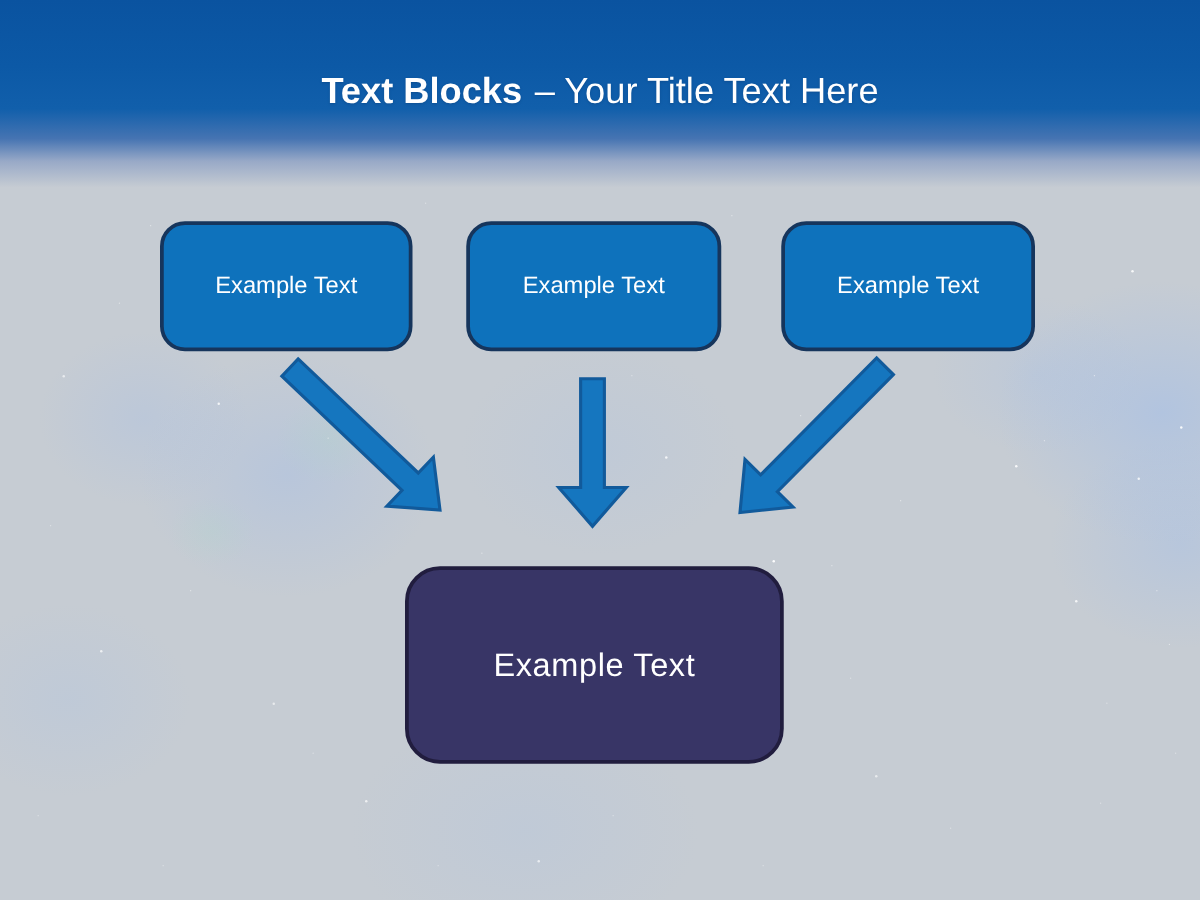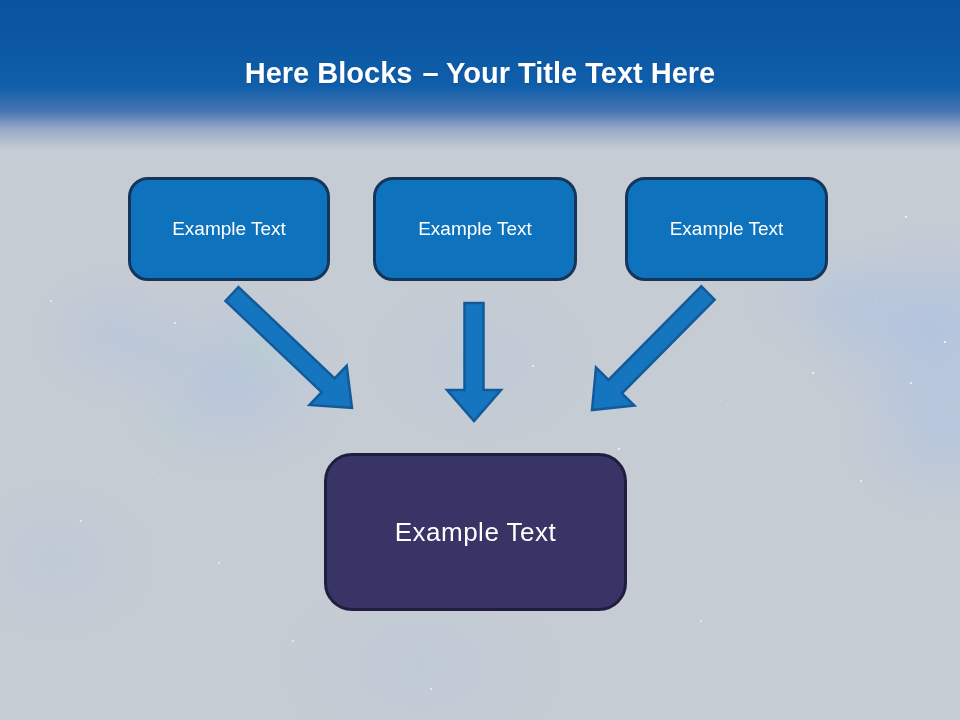--- a/index.html
+++ b/index.html
@@ -93,21 +93,21 @@
     margin: 0;
     padding-top: 56px;
     font-size: 29px;
     line-height: 1.2;
     font-weight: 400;
     color: var(--title-text, #ffffff);
     text-shadow: 0 1px 2px rgba(10,40,80,.25);
     white-space: nowrap;
   }
   .title-bold { font-weight: 700; }
-  .title-rest { font-weight: 700; margin-left: 10px; }
+  .title-rest { font-weight: 400; margin-left: 10px; }
 
   .text-block {
     position: absolute;
     box-sizing: border-box;
     background: var(--block-fill, #0e72bc);
     border: 3px solid var(--block-border, #16355c);
     border-radius: 20px;
     display: flex;
     align-items: center;
     justify-content: center;
@@ -149,21 +149,21 @@
   }
 </style>
 </head>
 <body>
 
 <div class="slide">
 
   <div class="stars"></div>
 
   <header class="header">
-    <h1 class="title"><span class="title-bold">Here Blocks</span><span class="title-rest">– Your Title Text Here</span></h1>
+    <h1 class="title"><span class="title-bold">Text Blocks</span><span class="title-rest">– Your Title Text Here</span></h1>
   </header>
 
   <div class="text-block block-1">
     <span class="block-label">Example Text</span>
   </div>
 
   <div class="text-block block-2">
     <span class="block-label">Example Text</span>
   </div>
 

